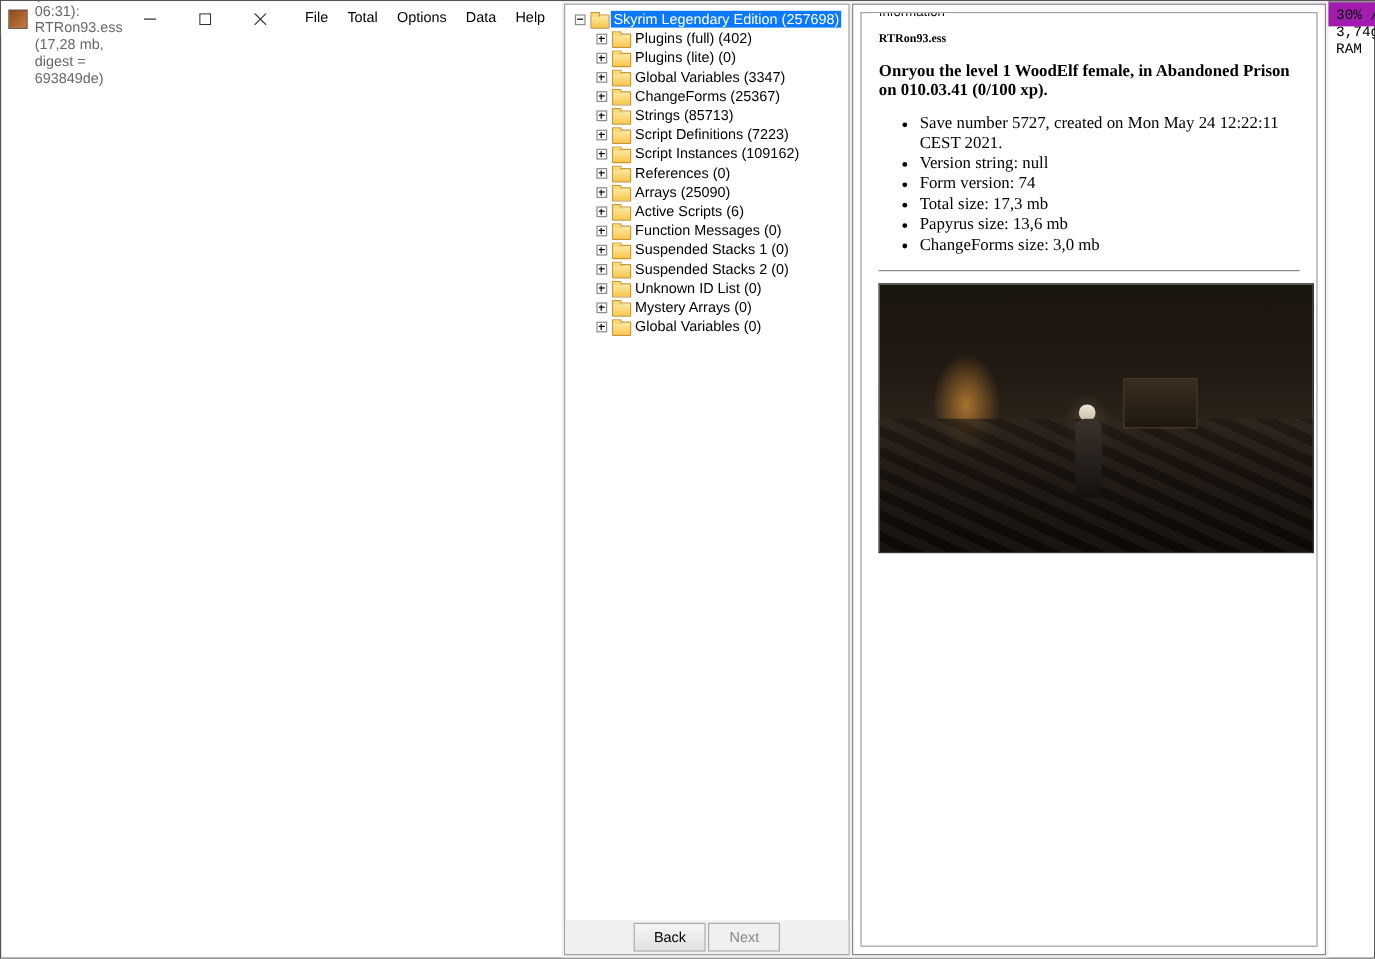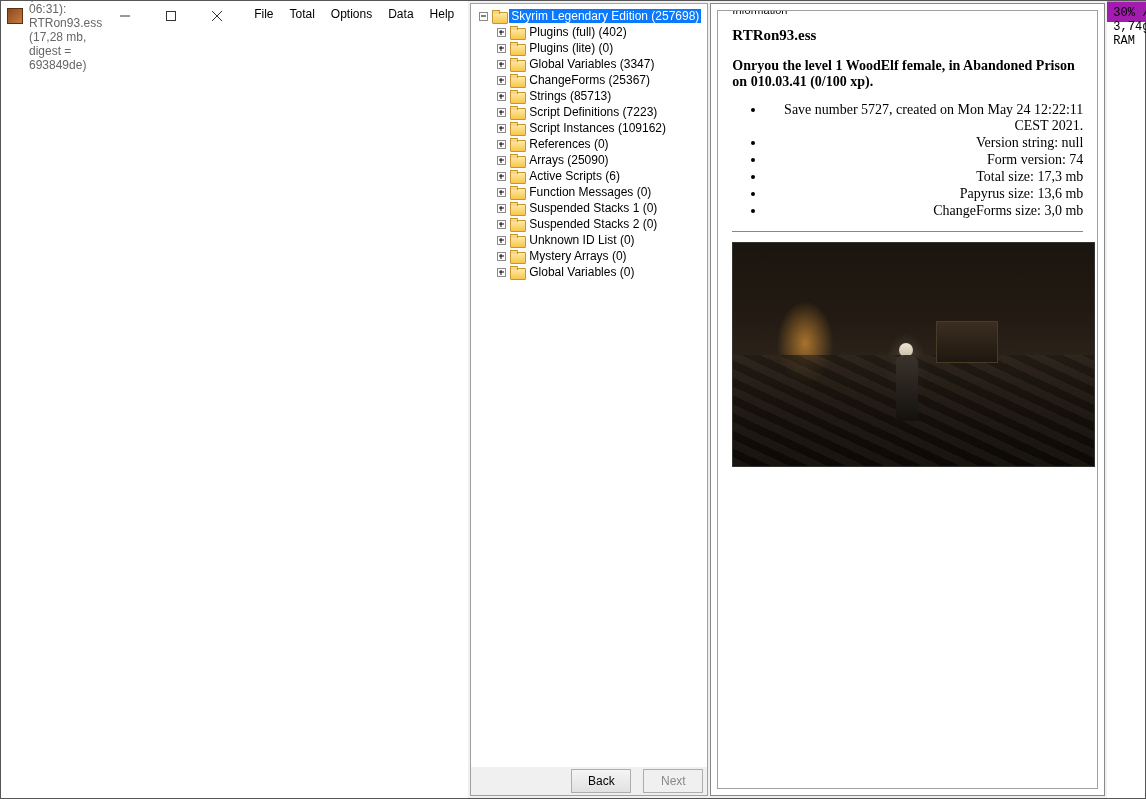--- a/index.html
+++ b/index.html
@@ -40,30 +40,30 @@
   .expander-box { width:9px; height:9px; border:1px solid #8a8a8a; background:#fff; position:relative; }
   .expander-box::before { content:""; position:absolute; left:1px; right:1px; top:50%; height:1px; background:#000; transform:translateY(-50%); }
   .expander-box.plus::after { content:""; position:absolute; top:1px; bottom:1px; left:50%; width:1px; background:#000; transform:translateX(-50%); }
   .folder-icon { width:14px; height:12px; margin-right:3px; position:relative; }
   .folder-icon::before { content:""; position:absolute; left:0; top:2px; width:14px; height:10px; background:linear-gradient(#ffe9a8,#f6c74a); border:1px solid #c7962f; border-radius:1px; }
   .folder-icon::after { content:""; position:absolute; left:0; top:0; width:6px; height:3px; background:#f6d97a; border:1px solid #c7962f; border-bottom:none; border-radius:1px 1px 0 0; }
   .label { white-space:nowrap; padding:0 2px; }
   .label.selected { background:#0a79ff; color:#fff; }
 
   
-  .nav-bar { height:28px; padding:2px 4px; display:flex; align-items:center; justify-content:flex-end; gap:12px; background:#f0f0f0; }
+  .nav-bar { height:28px; padding:2px 4px; display:flex; align-items:center; justify-content:center; gap:2px; background:#f0f0f0; }
   .nav-bar button { height:24px; width:60px; border:1px solid #adadad; background:linear-gradient(#f5f5f5,#e1e1e1); font:inherit; }
   .nav-bar button:disabled { color:#888; background:#f0f0f0; }
 
   
   .groupbox-label { position:absolute; top:-7px; left:10px; background:#fff; padding:0 4px; font-size:11px; }
   .info-content { padding:16px 14px 10px 14px; font-family: "Times New Roman", serif; font-size:14px; }
-  .info-content h3 { margin:0 0 14px 0; font-size:15px; }
+  .info-content h3 { margin:0 0 14px 0; font-size:10px; }
   .info-content p.bold { font-weight:bold; margin:0 0 12px 0; }
-  .info-content ul { margin:4px 0 12px 0; padding-left:34px;text-align:right; }
+  .info-content ul { margin:4px 0 12px 0; padding-left:34px; }
   .info-content li { margin:1px 0; }
   .info-content hr { border:none; border-top:1px solid #888; margin:10px 0; }
 
   
   .screenshot { width:363px; height:225px; background:
     radial-gradient(ellipse 40px 60px at 20% 45%, rgba(255,170,60,0.6), transparent 70%),
     radial-gradient(ellipse 30px 50px at 48% 56%, rgba(255,220,200,0.18), transparent 70%),
     linear-gradient(180deg, #1a150f 0%, #221a12 30%, #2a2219 50%, #1b1510 65%, #0d0a07 100%);
     position:relative; overflow:hidden; border:1px solid #333;
   }

